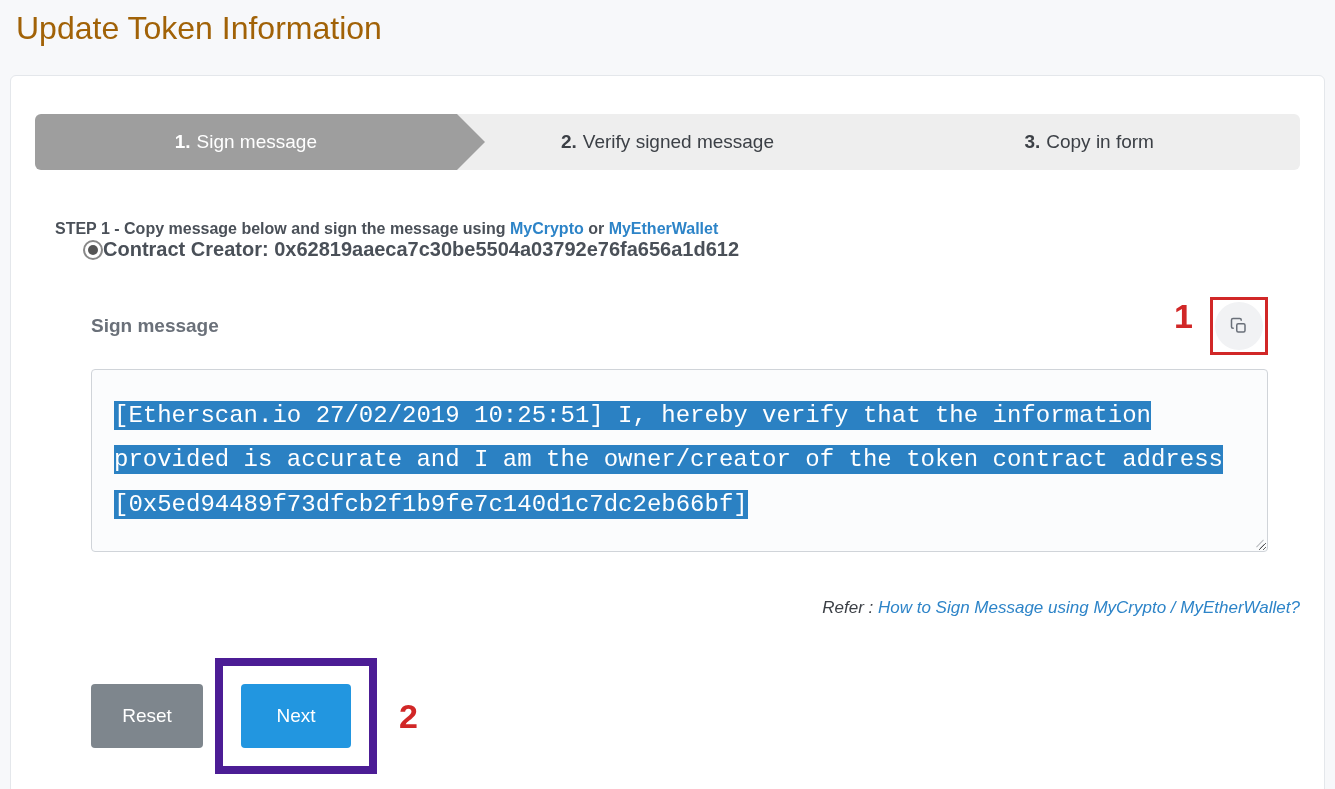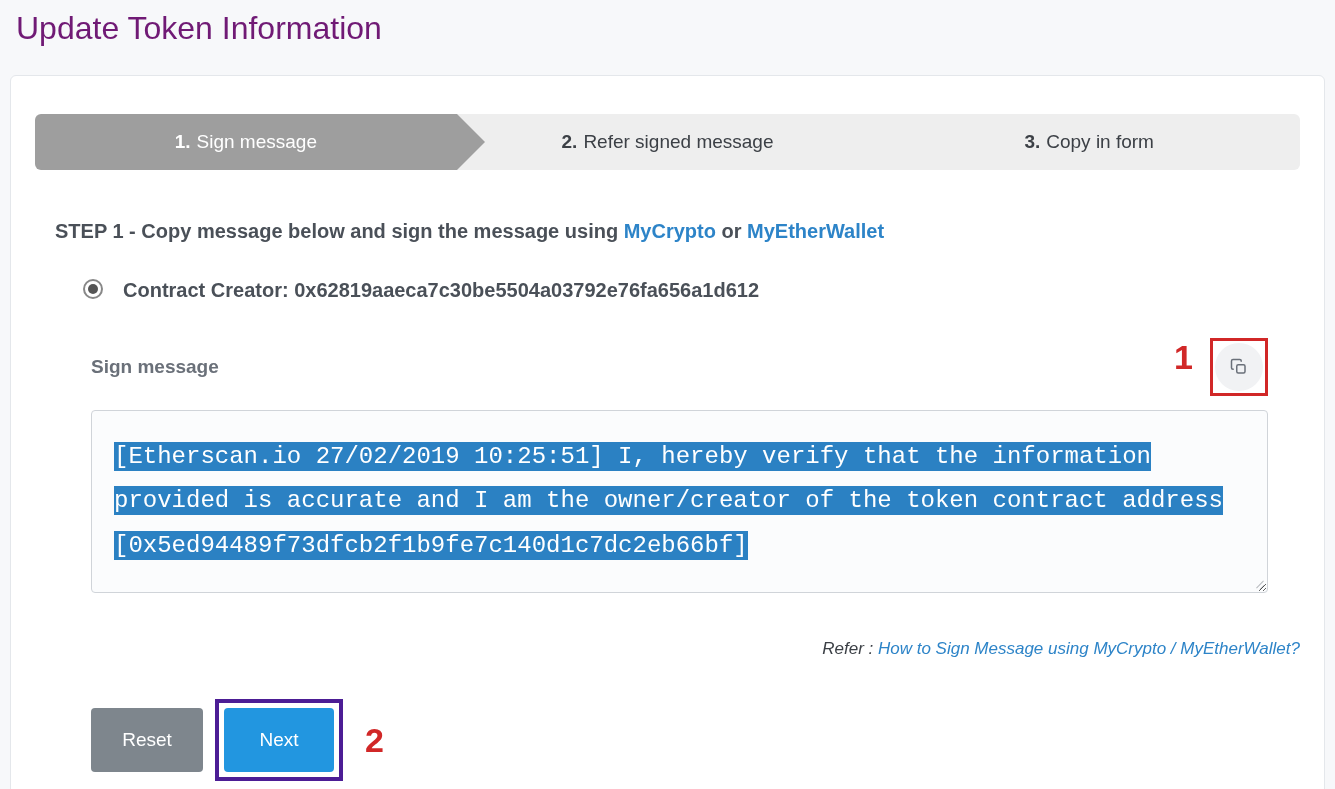--- a/index.html
+++ b/index.html
@@ -9,21 +9,21 @@
     }
     body {
       font-family: -apple-system, BlinkMacSystemFont, "Segoe UI", Helvetica, Arial, sans-serif;
       background: #f7f8fa;
       color: #3c4046;
       padding: 10px;
     }
     .page-title {
       font-size: 32px;
       font-weight: 400;
-      color: #701a75;
+      color: #a16207;
       margin-bottom: 28px;
       margin-left: 6px;
     }
     .card {
       background: #ffffff;
       border: 1px solid #e4e7eb;
       border-radius: 6px;
       padding: 38px 24px 24px 24px;
     }
     .stepper {
@@ -67,34 +67,32 @@
     }
     .step.last {
       border-top-right-radius: 6px;
       border-bottom-right-radius: 6px;
     }
     .step-num {
       font-weight: 600;
       margin-right: 6px;
     }
     .instruction {
-      font-size: 20px;
+      font-size: 16px;
       font-weight: 600;
       color: #4a5058;
       margin-left: 20px;
-      margin-bottom: 36px;
     }
     .link {
       color: #2d84c8;
       text-decoration: none;
     }
     .radio-row {
       display: flex;
-      align-items: flex-start;
-      gap: 20px;
+      align-items: center;
       margin-left: 48px;
       margin-bottom: 36px;
     }
     .radio-outer {
       width: 20px;
       height: 20px;
       border-radius: 50%;
       border: 2px solid #888;
       display: flex;
       align-items: center;
@@ -205,22 +203,22 @@
     }
     .btn.reset {
       background: #7e868d;
       min-width: 112px;
     }
     .btn.next {
       background: #2296e0;
       min-width: 110px;
     }
     .next-wrapper {
-      border: 4px solid #4c1d95;
-      padding: 5px;
+      border: 8px solid #4c1d95;
+      padding: 18px;
       display: inline-flex;
     }
     .annot-2 {
       font-size: 34px;
       font-weight: 700;
       color: #d12727;
       margin-left: 10px;
     }
     .resize-handle {
       position: absolute;
@@ -258,21 +256,21 @@
 <div class="card">
 
   <div class="stepper">
     <div class="step active first">
       <span class="step-num">1.</span>
       <span>Sign message</span>
       <div class="step-arrow-right"></div>
     </div>
     <div class="step">
       <span class="step-num">2.</span>
-      <span>Refer signed message</span>
+      <span>Verify signed message</span>
       <div class="step-arrow-right light"></div>
     </div>
     <div class="step last">
       <span class="step-num">3.</span>
       <span>Copy in form</span>
     </div>
   </div>
 
   <div class="instruction">
     <span>STEP 1 - Copy message below and sign the message using </span>

